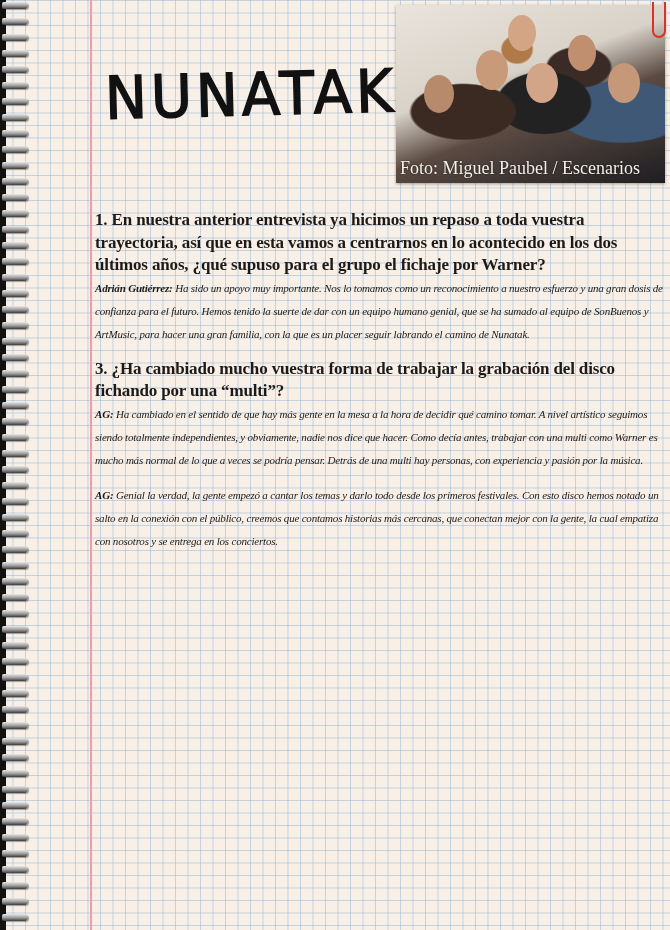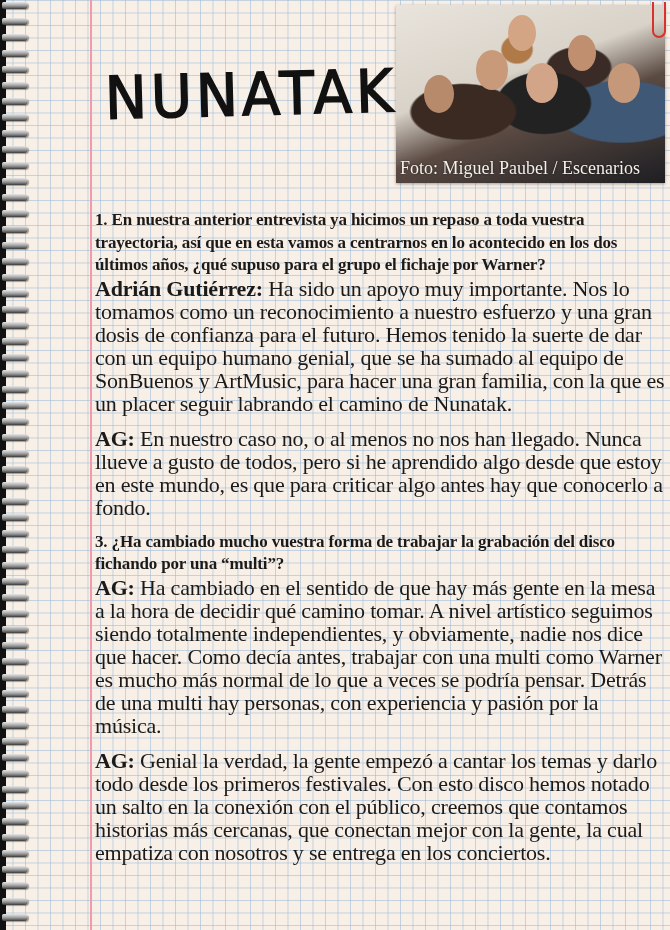--- a/index.html
+++ b/index.html
@@ -61,22 +61,23 @@
   }
   .content {
     position:absolute; left:95px; top:209px; width:570px;
   }
   .qa { margin-bottom:12px; }
   .q {
     font-weight:bold; font-size:17px; line-height:22.5px; margin:0;
     letter-spacing:-0.15px;
   }
   .a {
-    font-size:22px; line-height:23px; margin:0;
+    font-size:11px; line-height:23px; margin:0;
     letter-spacing:-0.2px;
+    font-style:italic;
   }
   .speaker { font-weight:bold; }
 </style>
 </head>
 <body>
 
 <div class="spiral" id="spiral">
     <div class="ring" style="top: 2px;"></div>
     <div class="ring" style="top: 18px;"></div>
     <div class="ring" style="top: 34px;"></div>
@@ -152,21 +153,20 @@
   <div class="photo-credit">Foto: Miguel Paubel / Escenarios</div>
 </div>
 <div class="paperclip"></div>
 
 <div class="content">
   <div class="qa">
     <p class="q">1.  En nuestra anterior entrevista ya hicimos un repaso a toda vuestra trayectoria, así que en esta vamos a centrarnos en lo acontecido en los dos últimos años, ¿qué supuso para el grupo el fichaje por Warner?</p>
     <p class="a"><span class="speaker">Adrián Gutiérrez:</span><span> Ha sido un apoyo muy importante. Nos lo tomamos como un reconocimiento a nuestro esfuerzo y una gran dosis de confianza para el futuro. Hemos tenido la suerte de dar con un equipo humano genial, que se ha sumado al equipo de SonBuenos y ArtMusic, para hacer una gran familia, con la que es un placer seguir labrando el camino de Nunatak.</span></p>
   </div>
   <div class="qa">
-    <p class="a"><span class="speaker">AG:</span><span> En nuestro caso no, o al menos no nos han llegado. Nunca llueve a gusto de todos, pero si he aprendido algo desde que estoy en este mundo, es que para criticar algo antes hay que conocerlo a fondo.</span></p>
   </div>
   <div class="qa">
     <p class="q">3.  ¿Ha cambiado mucho vuestra forma de trabajar la grabación del disco fichando por una “multi”?</p>
     <p class="a"><span class="speaker">AG:</span><span> Ha cambiado en el sentido de que hay más gente en la mesa a la hora de decidir qué camino tomar. A nivel artístico seguimos siendo totalmente independientes, y obviamente, nadie nos dice que hacer. Como decía antes, trabajar con una multi como Warner es mucho más normal de lo que a veces se podría pensar. Detrás de una multi hay personas, con experiencia y pasión por la música.</span></p>
   </div>
   <div class="qa">
     <p class="a"><span class="speaker">AG:</span><span> Genial la verdad, la gente empezó a cantar los temas y darlo todo desde los primeros festivales. Con esto disco hemos notado un salto en la conexión con el público, creemos que contamos historias más cercanas, que conectan mejor con la gente, la cual empatiza con nosotros y se entrega en los conciertos.</span></p>
   </div>
 </div>
 

